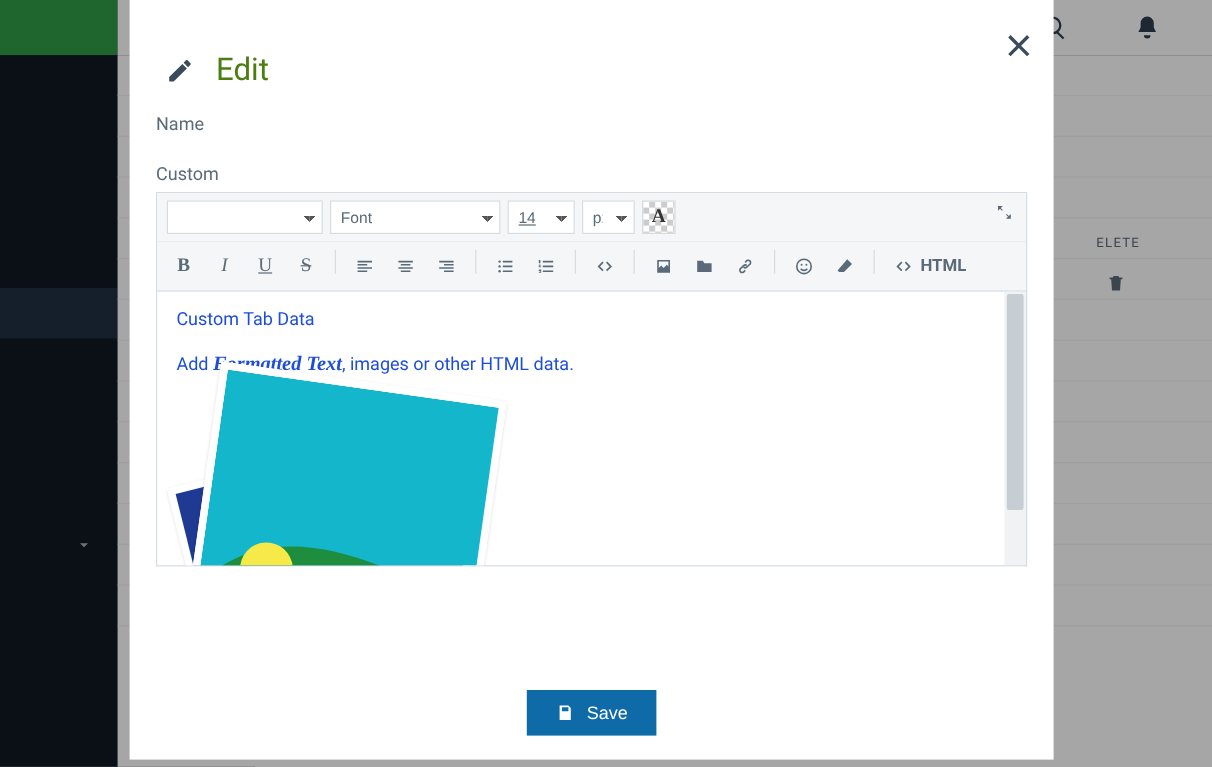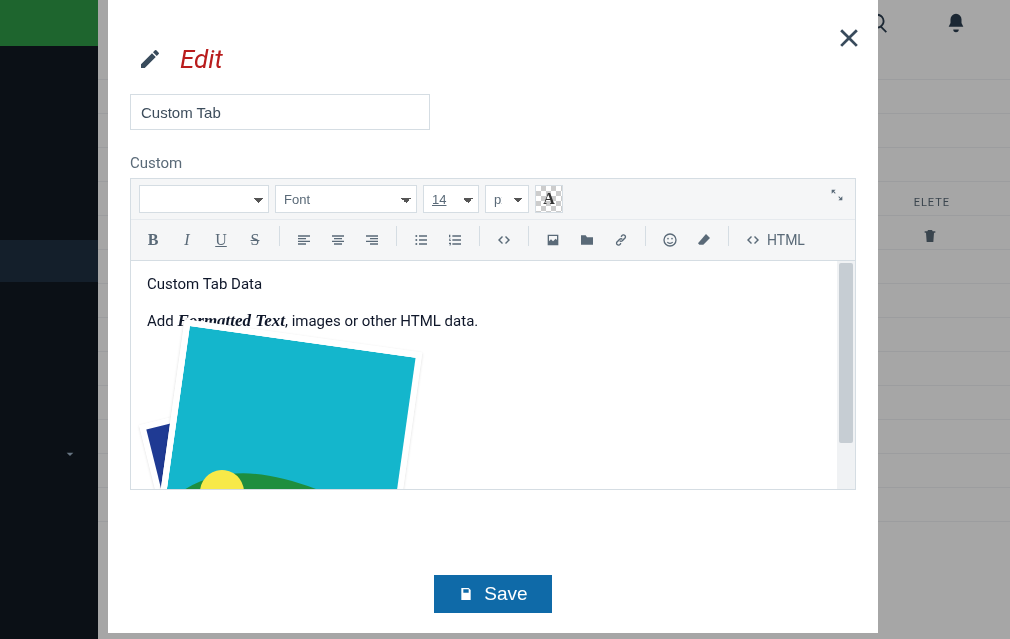--- a/index.html
+++ b/index.html
@@ -76,21 +76,21 @@
     position: absolute; top: 26px; right: 15px; width: 28px; height: 28px;
     cursor: pointer;
   }
   .modal-close svg { fill: #394b5c; }
   .modal-header {
     display: flex; align-items: center; gap: 18px;
     padding: 44px 30px 20px 30px;
   }
   .modal-header svg { width: 24px; height: 24px; fill: #394b5c; }
   .modal-title {
-    font-size: 26px; color: #b91c1c; font-weight: 400; font-style: italic;
+    font-size: 26px; color: #4d7c0f; font-weight: 400;
   }
 
   .field { padding: 0 22px; }
   .field-label { font-size: 15px; color: #5a6a78; margin-bottom: 6px; }
   .text-input {
     width: 300px; height: 36px; border: 1px solid #d5dde3;
     padding: 0 10px; font-size: 15px; color: #3d4d5c; outline: none;
   }
   .content-field { margin-top: 24px; }
 
@@ -140,29 +140,29 @@
   .tb-btn .ltr { font-family: Georgia, serif; font-size: 16px; color: #5a6a78; }
   .tb-btn .bold { font-weight: bold; }
   .tb-btn .ital { font-style: italic; }
   .tb-btn .under { text-decoration: underline; }
   .tb-btn .strike { text-decoration: line-through; }
   .tb-sep {
     width: 1px; height: 20px; background: #d5dde3; margin: 0 4px;
   }
   .tb-html {
     display: flex; align-items: center; gap: 6px; cursor: pointer;
-    padding: 0 6px; height: 28px;
+    padding: 0 6px; height: 28px; font-weight: bold;
   }
   .tb-html svg { width: 16px; height: 16px; fill: #5a6a78; }
   .tb-html span { font-size: 14px; color: #5a6a78; }
 
   
   .editor-content {
     position: relative; height: 228px; overflow: hidden;
-    padding: 14px 16px; font-size: 15px; color: #0f172a;
+    padding: 14px 16px; font-size: 15px; color: #1d4ed8;
   }
   .editor-content .line1 { margin-bottom: 18px; }
   .formatted {
     font-family: "Brush Script MT", cursive; font-style: italic;
     font-weight: bold; font-size: 17px;
   }
   .editor-scrollbar {
     position: absolute; right: 0; top: 0; bottom: 0; width: 18px;
     background: #f0f2f4;
   }
@@ -187,21 +187,21 @@
     transform: rotate(8deg); overflow: hidden;
   }
 
   
   .save-bar {
     position: absolute; left: 0; right: 0; bottom: 20px;
     display: flex; justify-content: center;
   }
   .save-btn {
     background: #0f6aa8; color: #fff; border: none;
-    height: 38px; padding: 4px 24px; font-size: 19px;
+    height: 38px; padding: 4px 24px; font-size: 15px;
     display: flex; align-items: center; gap: 10px; cursor: pointer;
   }
   .save-btn svg { width: 16px; height: 16px; fill: #fff; }
 </style>
 </head>
 <body>
 
 <div class="bg-page">
   <div class="bg-header-green"></div>
   <div class="bg-header-bar"></div>
@@ -253,21 +253,21 @@
   </div>
 
   <div class="modal-header">
     <svg viewBox="0 0 24 24">
         <path d="M3 17.25V21h3.75l11-11-3.75-3.75-11 11zM20.7 7.04a1 1 0 000-1.41l-2.34-2.34a1 1 0 00-1.41 0L15 5.24l3.75 3.75 1.95-1.95z"></path>
       </svg>
     <span class="modal-title">Edit</span>
   </div>
 
   <div class="field">
-    <input class="text-input" value="Custom Tab" style="">
+    <div class="field-label">Name</div>
   </div>
 
   <div class="field content-field">
     <div class="field-label">Custom</div>
   </div>
 
   <div class="editor-wrap">
 
     <div class="toolbar-row">
       <select class="tb-select tb-style"><option></option></select>

